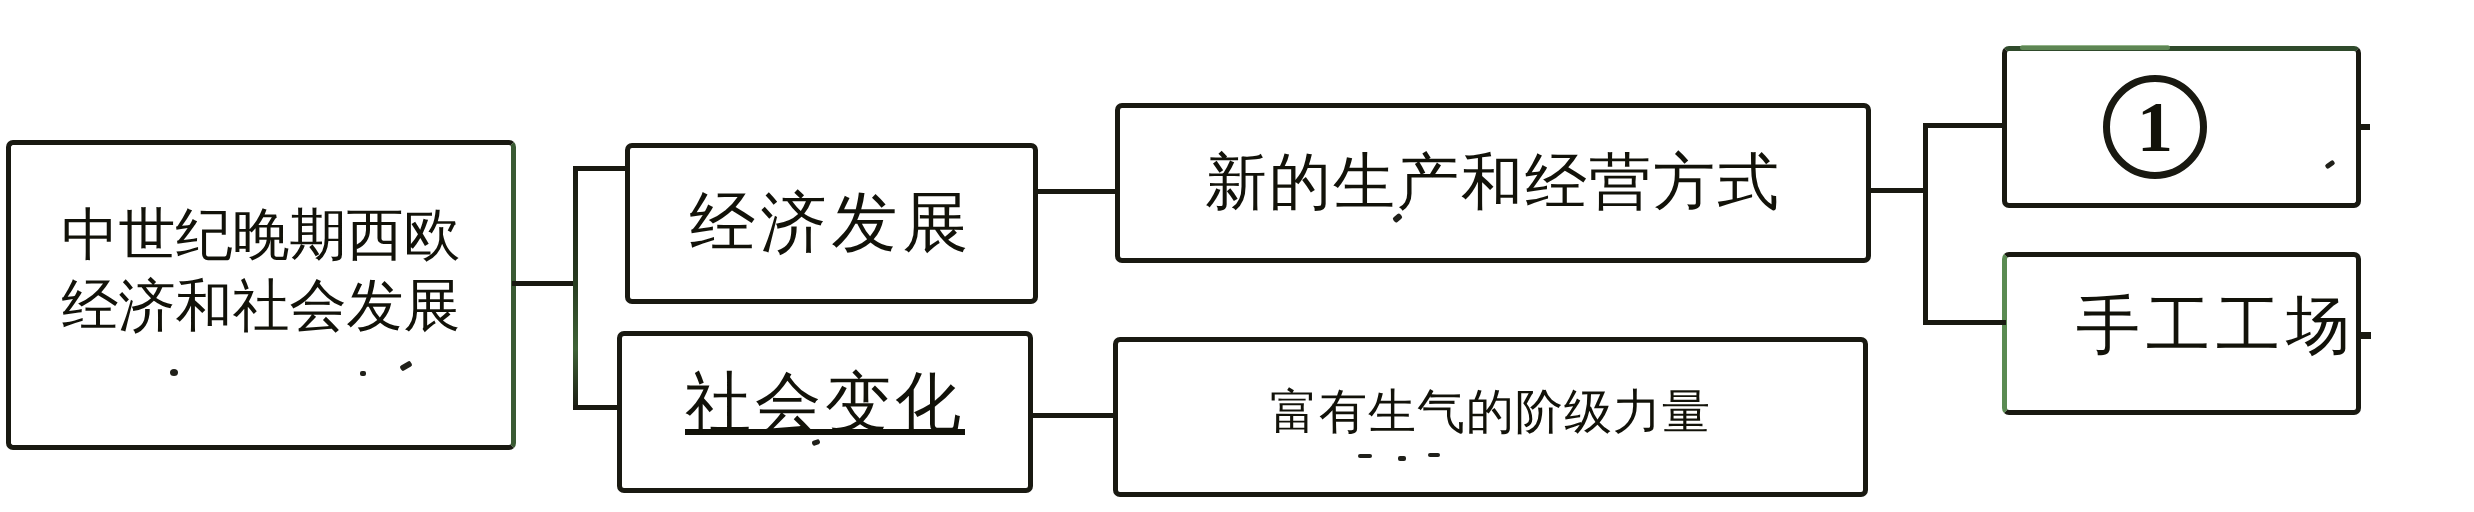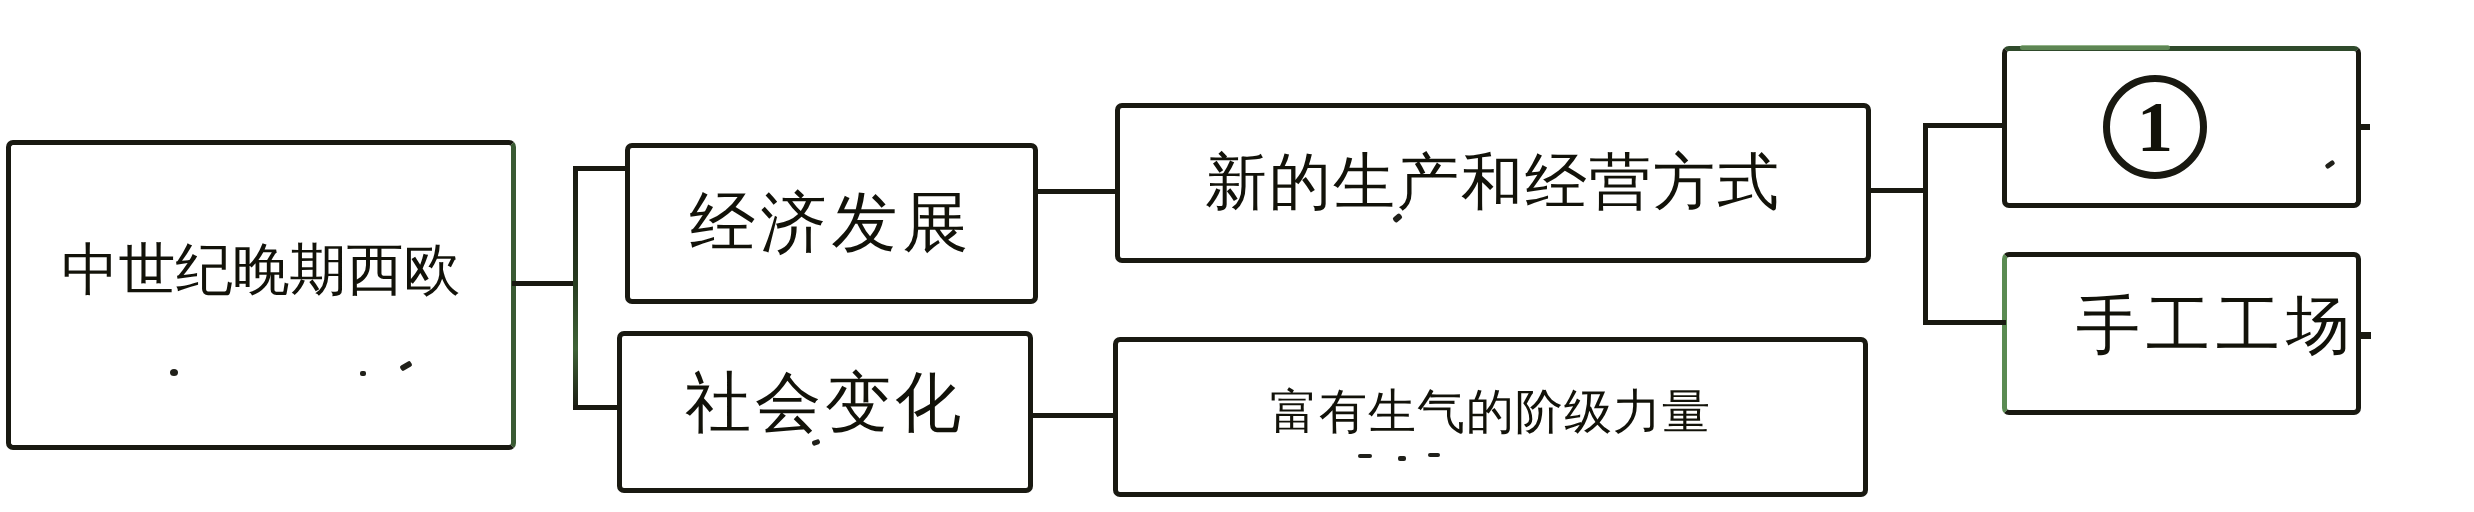--- a/index.html
+++ b/index.html
@@ -51,20 +51,21 @@
     left:2002px; top:252px; width:359px; height:163px;
     font-size:64px; letter-spacing:6px;
     border-left-color:var(--green);
     padding-bottom:16px;
     justify-content:flex-end;
   }
   .social-box{
     left:617px; top:331px; width:416px; height:162px;
     font-size:66px; letter-spacing:4px;
     padding-bottom:18px;
+    text-decoration:underline;
   }
   .class-box{
     left:1113px; top:337px; width:755px; height:160px;
     font-size:48px; letter-spacing:1px;
     padding-bottom:10px;
   }
   .circle-badge{
     width:104px; height:104px;
     border:7px solid var(--line);
     border-radius:50%;
@@ -96,20 +97,21 @@
   }
 </style>
 </head>
 <body>
 
 <div class="canvas">
 
   <div class="box root-box">
     <div>
       <div>中世纪晚期西欧</div>
+      <div>经济和社会发展</div>
     </div>
   </div>
 
   <div class="box economy-box">
     <span>经济发展</span>
   </div>
 
   <div class="box social-box">
     <span>社会变化</span>
   </div>

